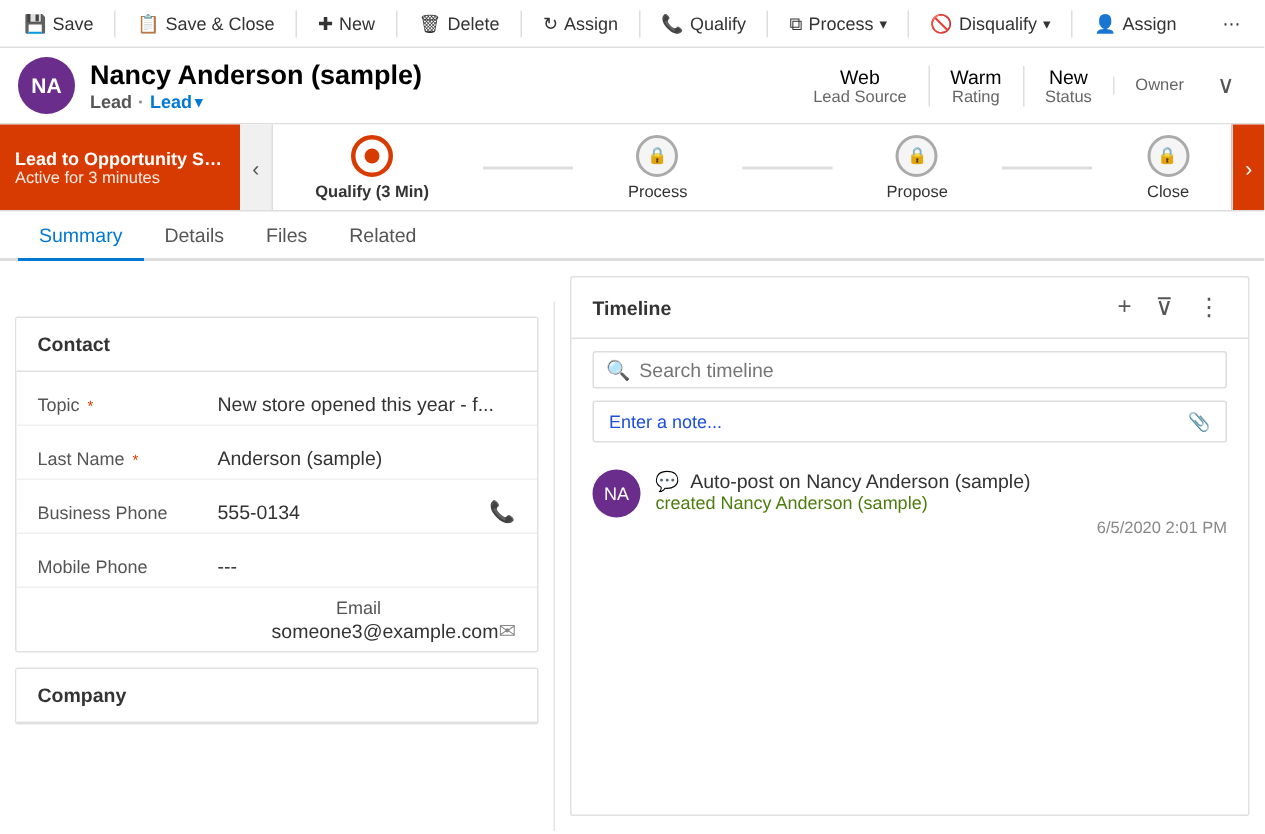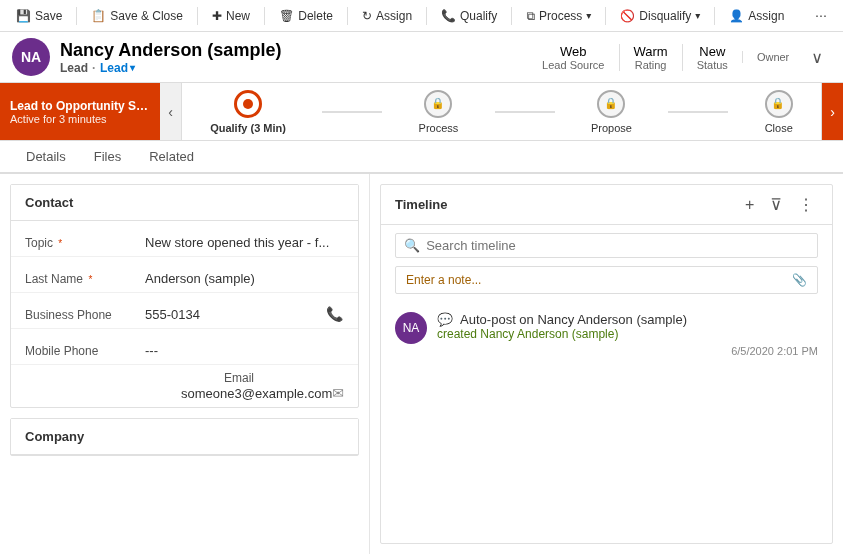--- a/index.html
+++ b/index.html
@@ -86,21 +86,21 @@
     }
     .tab.active { color: #0078d4; border-bottom-color: #0078d4; font-weight: 500; }
 
     
     .main-content {
       display: flex; height: calc(556px - 32px - 50px - 58px - 36px); overflow: hidden;
     }
 
     
     .left-panel {
-      width: 370px; flex-shrink: 0; overflow-y: auto; border-right: 1px solid #e5e5e5;
+      width: 370px; flex-shrink: 0; overflow-y: auto; border-right: 1px solid #e5e5e5; margin-top: 27px;
     }
     .section-card {
       border: 1px solid #e0e0e0; margin: 10px; border-radius: 2px;
     }
     .section-header {
       font-size: 13px; font-weight: 600; color: #333; padding: 10px 14px;
       border-bottom: 1px solid #e0e0e0; background: #fff;
     }
     .field-row {
       display: flex; align-items: flex-end; padding: 6px 14px;
@@ -292,20 +292,23 @@
       </div>
       <span class="step-label">Close</span>
     </div>
   </div>
   <button class="process-nav-btn right">
     <span>›</span>
   </button>
 </div>
 
 <div class="tabs">
+  <div class="tab active">
+    <span>Summary</span>
+  </div>
   <div class="tab">
     <span>Details</span>
   </div>
   <div class="tab">
     <span>Files</span>
   </div>
   <div class="tab">
     <span>Related</span>
   </div>
 </div>
@@ -381,21 +384,21 @@
           <span>⋮</span>
         </button>
       </div>
 
       <div class="timeline-search">
         <span style="color:#888; font-size:13px;">🔍</span>
         <input type="text" placeholder="Search timeline" style="">
       </div>
 
       <div class="timeline-note">
-        <span style="color:#a16207;">Enter a note...</span>
+        <span style="color:#1d4ed8;">Enter a note...</span>
         <span>📎</span>
       </div>
 
       <div class="timeline-entry">
         <div class="entry-avatar">
           <span>NA</span>
         </div>
         <div class="entry-content">
           <div class="entry-title">
             <span style="font-size:13px; margin-right:4px;">💬</span>

